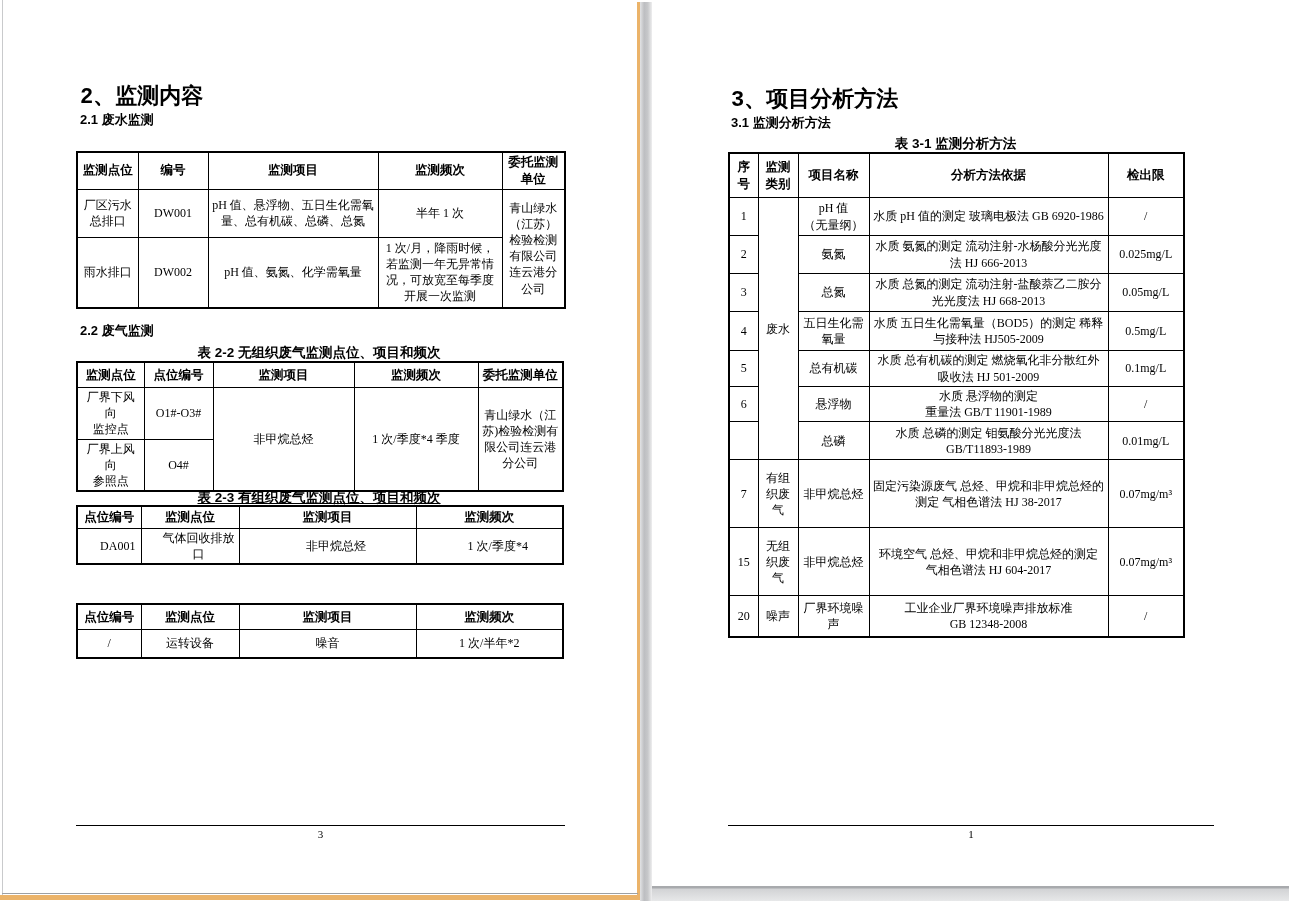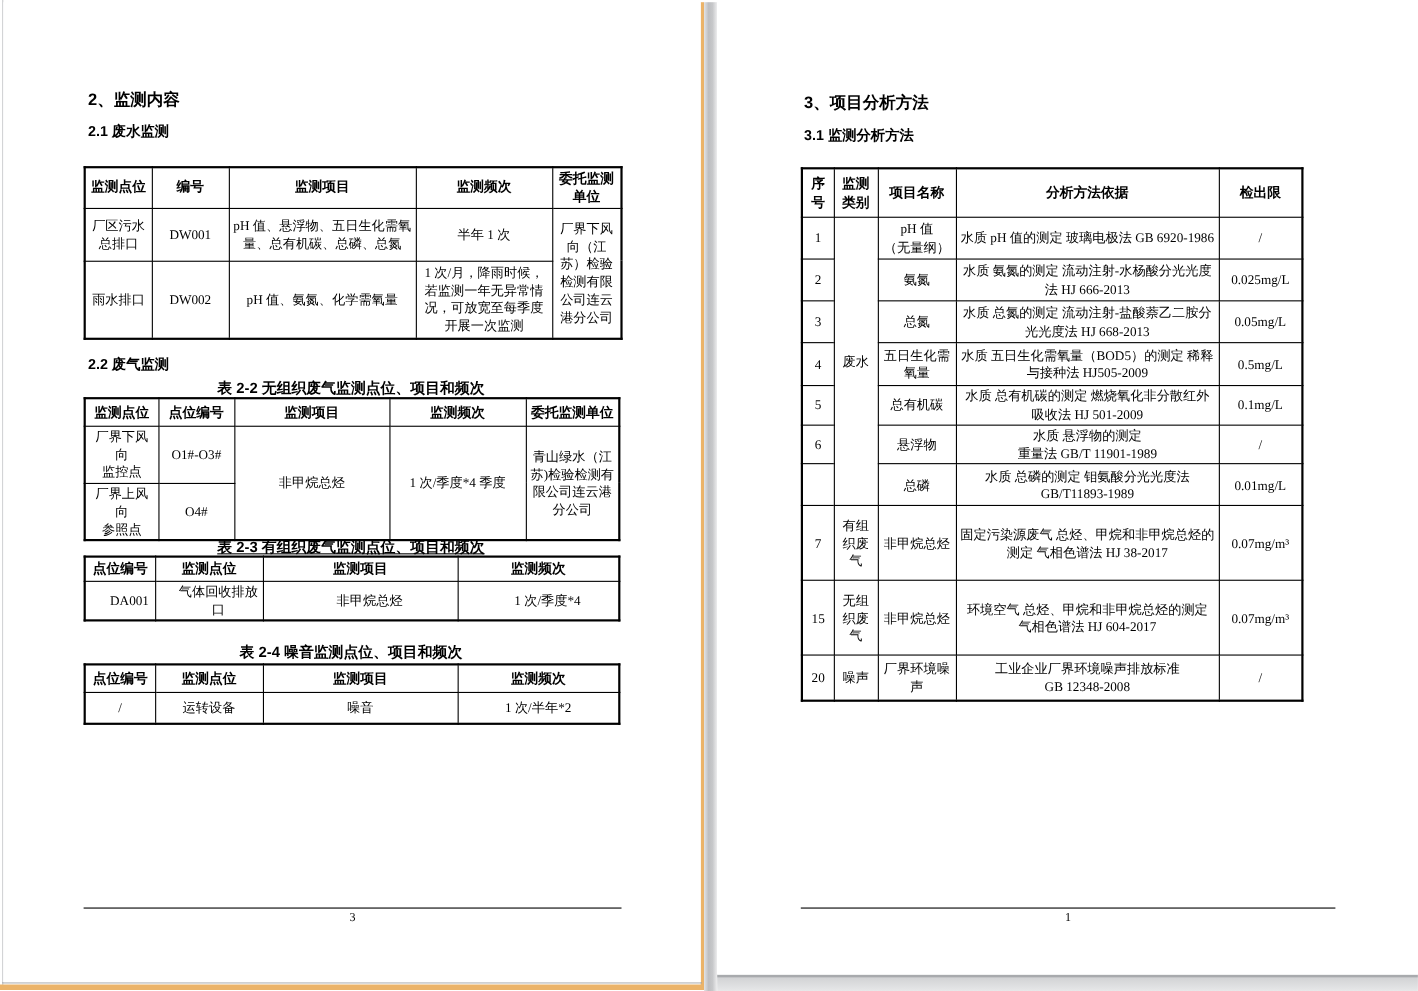--- a/index.html
+++ b/index.html
@@ -16,21 +16,21 @@
   .edge-left-line{position:absolute;left:2px;top:0;width:1px;height:897px;background:#c9cacc;}
   .page-gutter{position:absolute;left:640px;top:2px;width:12px;height:899px;
     background:linear-gradient(90deg,#e2e3e5 0%,#bdbec1 35%,#c7c8ca 65%,#eeeeef 100%);}
   .orange-v{position:absolute;left:637px;top:2px;width:3px;height:897px;background:#ebb369;}
   .left-bottom-gray{position:absolute;left:2px;top:893px;width:636px;height:1px;background:#9da0a3;}
   .orange-h{position:absolute;left:0;top:895px;width:640px;height:5px;background:#ebb369;}
   .right-bottom-shadow{position:absolute;left:652px;top:886px;width:637px;height:15px;
     background:linear-gradient(180deg,#a8aaad 0px,#a8aaad 2px,#d2d3d5 3px,#e7e8e9 100%);}
 
   .abs{position:absolute;}
-  .doc-h1{font-family:Liberation Sans, sans-serif;font-weight:bold;font-size:15px;}
+  .doc-h1{font-family:Liberation Mono, monospace;font-weight:bold;font-size:22px;}
   .doc-h2{font-family:"Liberation Sans","DejaVu Sans",sans-serif;font-weight:bold;font-size:13px;}
   .t-title{font-family:"Liberation Sans","DejaVu Sans",sans-serif;font-weight:bold;font-size:13.5px;text-align:center;}
 
   table.doc-table{border-collapse:collapse;table-layout:fixed;border:2px solid #000;}
   .doc-table th,.doc-table td{
     border:1px solid #000;text-align:center;vertical-align:middle;
     padding:1px 3px;white-space:pre-line;line-height:1.35;overflow:hidden;
   }
   .doc-table th{
     font-family:"Liberation Sans","DejaVu Sans",sans-serif;
@@ -76,21 +76,21 @@
       <th>监测项目</th>
       <th>监测频次</th>
       <th>委托监测单位</th>
     </tr>
     <tr class="rh45">
       <td>厂区污水
 总排口</td>
       <td>DW001</td>
       <td>pH 值、悬浮物、五日生化需氧量、总有机碳、总磷、总氮</td>
       <td>半年 1 次</td>
-      <td rowspan="2">厂界下风向（江苏）检验检测有限公司连云港分公司</td>
+      <td rowspan="2">青山绿水（江苏）检验检测有限公司连云港分公司</td>
     </tr>
     <tr class="rh67">
       <td>雨水排口</td>
       <td>DW002</td>
       <td>pH 值、氨氮、化学需氧量</td>
       <td>1 次/月，降雨时候，若监测一年无异常情况，可放宽至每季度开展一次监测</td>
     </tr>
   </tbody>
     </table>
 
@@ -146,21 +146,20 @@
     </tr>
     <tr class="rh21">
       <td>DA001</td>
       <td>气体回收排放口</td>
       <td>非甲烷总烃</td>
       <td>1 次/季度*4</td>
     </tr>
   </tbody>
     </table>
 
-  <div class="abs t-title" style="left:73px;top:582px;width:486px;">表 2-4 噪音监测点位、项目和频次</div>
   <table class="abs doc-table" style="left:73px;top:601px;width:486px;">
     <colgroup>
         <col style="width:64px">
         <col style="width:98px">
         <col style="width:177px">
         <col style="width:147px">
       </colgroup>
     <tbody>
         <tr class="rh22">
       <th>点位编号</th>
@@ -179,20 +178,21 @@
 
   <div class="abs footer-line" style="left:73px;top:823px;width:489px;"></div>
   <div class="abs footer-num" style="left:73px;top:826px;width:489px;">3</div>
 </div>
 
 <div class="page page-right">
 
   <div class="abs doc-h1" style="left:79px;top:82px;">3、项目分析方法</div>
   <div class="abs doc-h2" style="left:79px;top:112px;">3.1 监测分析方法</div>
 
+  <div class="abs t-title" style="left:76px;top:133px;width:455px;">表 3-1 监测分析方法</div>
   <table class="abs doc-table" style="left:76px;top:150px;width:455px;">
     <colgroup>
         <col style="width:29px">
         <col style="width:40px">
         <col style="width:71px">
         <col style="width:239px">
         <col style="width:76px">
       </colgroup>
     <tbody>
         <tr class="rh41">

